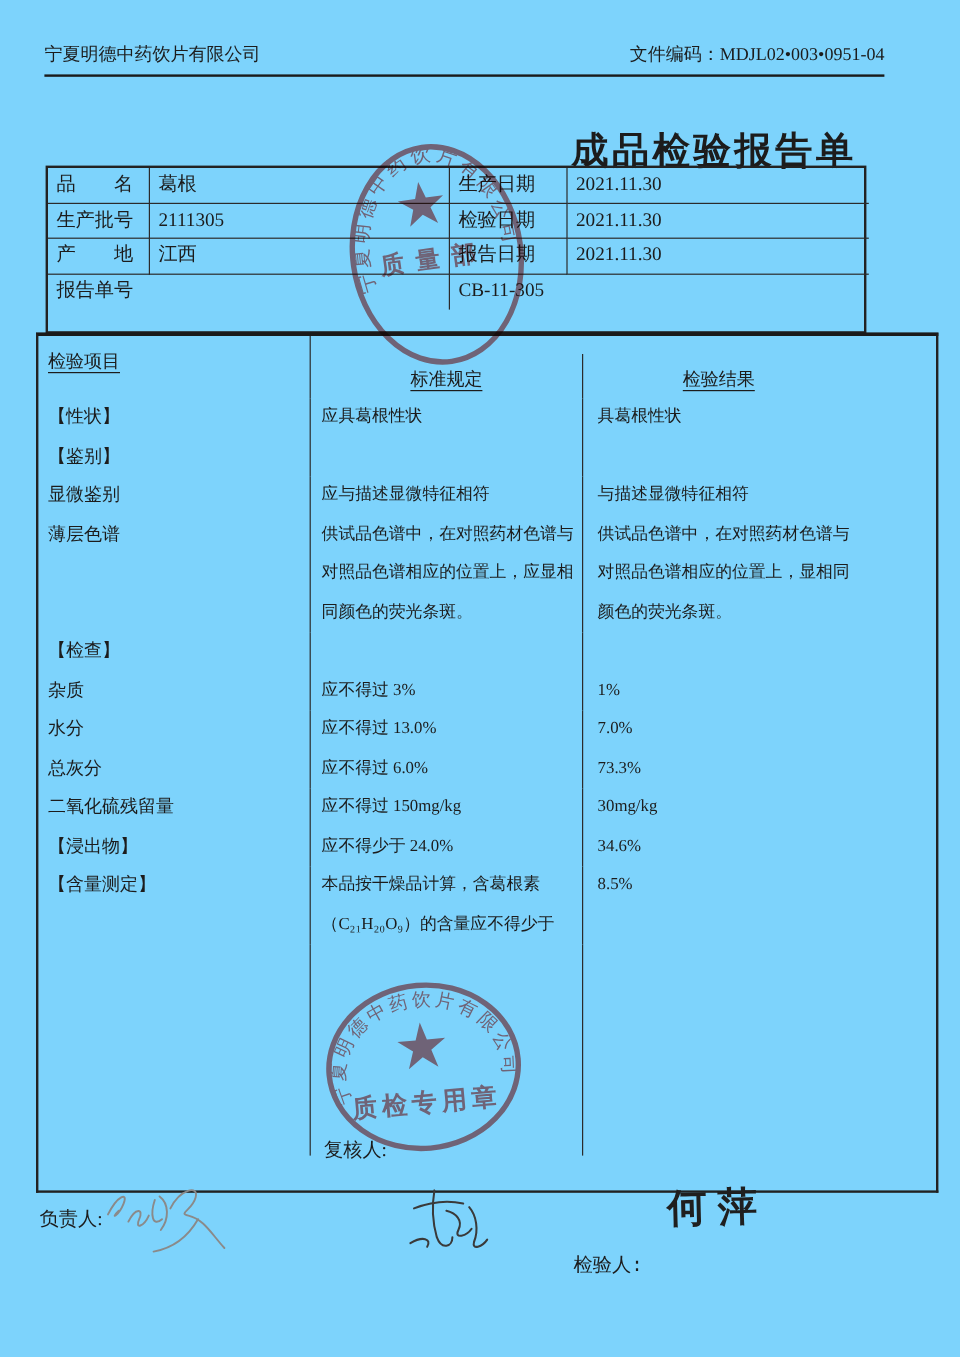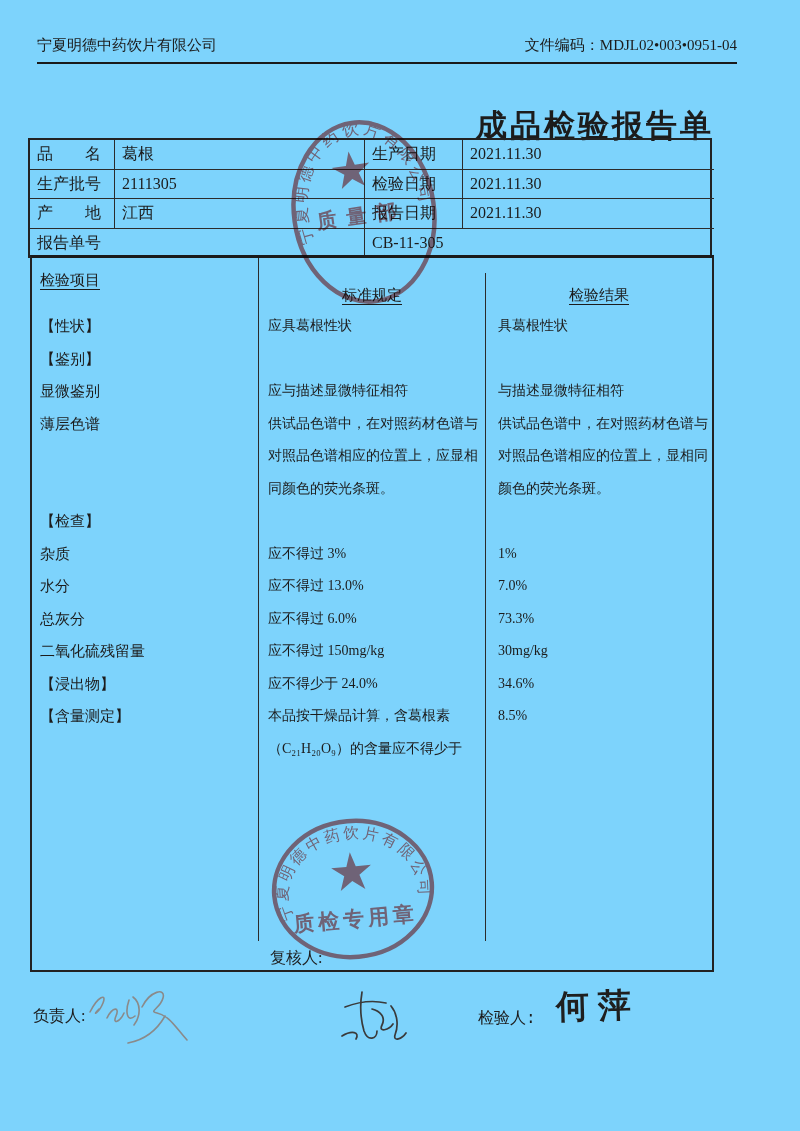--- a/index.html
+++ b/index.html
@@ -20,34 +20,34 @@
   .doccode { white-space:nowrap; }
 
   
   .title {
     position:absolute; left:30px; top:82px; width:684px;
     text-align:right; font-size:31px; font-weight:bold; letter-spacing:3px;margin-top:23px;
   }
 
   
   .info {
-    position:absolute; left:28px; top:138px; width:684px; height:120px;
+    position:absolute; left:38px; top:138px; width:684px; height:140px;
     display:grid; grid-template-columns:85px 250px 98px 251px;
     grid-template-rows:repeat(4,29.5px);
     border:2px solid #222; font-size:16px;
   }
   .info > div { padding-left:7px; line-height:28px; border-bottom:1px solid #2b2b2b; border-right:1px solid #2b2b2b; white-space:nowrap; overflow:hidden; }
   .info > div.nr { border-right:none; }
   .info > div.nb { border-bottom:none; }
   .info .sp2a { grid-column:1/3; }
   .info .sp2b { grid-column:3/5; }
 
   
   .main {
-    position:absolute; left:30px; top:255px; width:684px; height:717px;
+    position:absolute; left:30px; top:277px; width:752px; height:717px;
     display:grid; grid-template-columns:227px 227px 226px;
     grid-template-rows:52px 32.5px 32.5px 32.5px 97.5px 32.5px 32.5px 32.5px 32.5px 32.5px 32.5px 65px 1fr 29px;
     border:2px solid #222; border-top:3px solid #1a1a1a;
     font-size:14px;
   }
   .main > div { border-right:1px solid #2b2b2b; overflow:hidden; }
   .main > div.lastcol { border-right:none; }
   .hcell { line-height:44px; font-size:15px; }
   .hcell span { text-decoration:underline; text-underline-offset:4px; }
   .h-item { padding-left:8px; }
@@ -203,16 +203,16 @@
   <svg class="sig-svg" style="left:332px; top:986px;" width="92" height="64" viewBox="0 0 92 64">
     <g fill="none" stroke="#3a3a3a" stroke-width="1.7" stroke-linecap="round">
       <path d="M30,6 C28,18 28,31 32,45 C36,56 45,53 45,45"></path>
       <path d="M13,21 C26,16 41,14 54,17"></path>
       <path d="M40,23 C48,25 54,31 50,39 C46,47 57,44 61,38"></path>
       <path d="M59,20 C65,27 67,39 63,49 C61,56 70,53 74,47"></path>
       <path d="M10,50 C20,44 28,46 24,53"></path>
     </g>
   </svg>
 
-  <div class="sigrow-label" style="left:478px; top:1008px;font-family:Liberation Mono, monospace;">检验人:</div>
+  <div class="sigrow-label" style="left:478px; top:1044px;font-family:Liberation Mono, monospace;">检验人:</div>
   <div class="sig-name">何萍</div>
 
 </div>
 
 </body></html>

